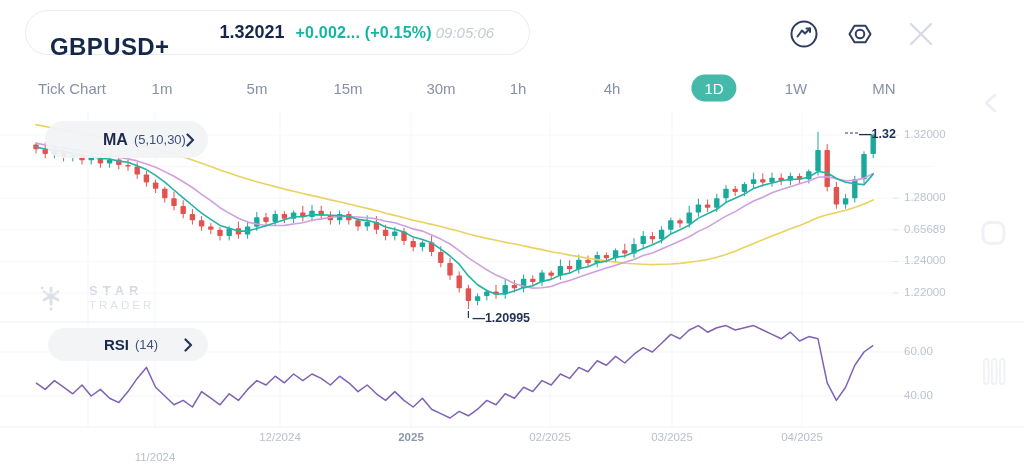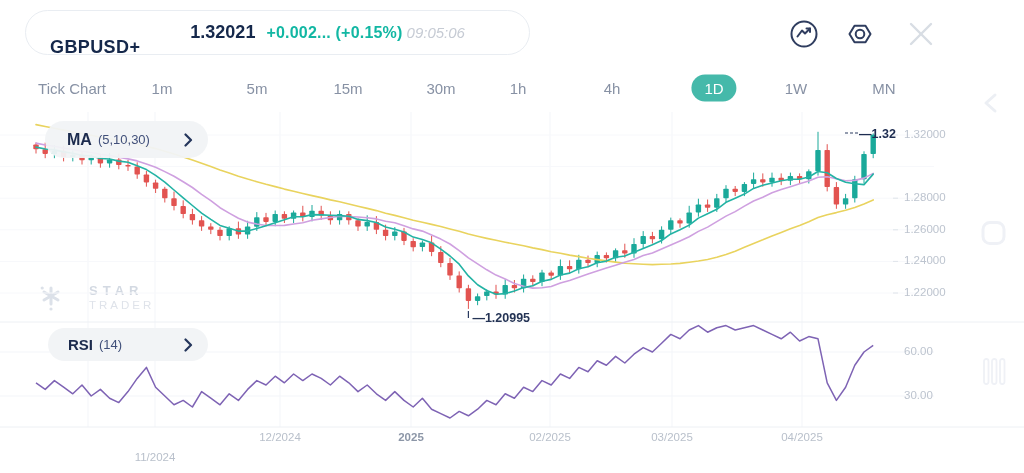--- a/index.html
+++ b/index.html
@@ -7,21 +7,21 @@
     width:1024px;height:473px;position:relative;overflow:hidden;
     background:#ffffff;font-family:"Liberation Sans",sans-serif;
     -webkit-font-smoothing:antialiased;
   }
   
   .symbol-pill{
     position:absolute;left:25px;top:10px;width:505px;height:45px;
     border:1px solid #e9edf2;border-radius:26px;box-sizing:border-box;
     display:flex;align-items:center;padding:0 24px 0 24px;background:#fff;
   }
-  .hdr-symbol{font-size:18px;font-weight:700;color:#15284b;letter-spacing:.4px;margin-top:29px;}
+  .hdr-symbol{font-size:24px;font-weight:700;color:#15284b;letter-spacing:.4px;margin-top:29px;}
   .hdr-price{font-size:18px;font-weight:700;color:#15284b;margin-left:50px;}
   .hdr-change{font-size:16px;font-weight:700;color:#12b7a3;margin-left:11px;letter-spacing:.2px;}
   .hdr-time{font-size:15px;color:#c6cbd4;margin-left:4px;font-style:italic;}
   .icon-btn{position:absolute;width:30px;height:30px;top:19px;cursor:pointer;background:none;border:none;padding:0;}
   
   .tab-row{position:absolute;left:0;top:74px;width:960px;height:28px;}
   .tab{
     position:absolute;top:50%;transform:translate(-50%,-50%);
     font-size:15px;color:#8791a4;white-space:nowrap;cursor:pointer;
   }
@@ -29,21 +29,21 @@
     background:#45b9aa;color:#ffffff;font-weight:400;
     padding:5px 13px;border-radius:16px;
   }
   
   .ind-pill{
     position:absolute;background:rgba(241,243,246,.95);border-radius:19px;
     display:flex;align-items:center;box-sizing:border-box;cursor:pointer;
   }
   #ma-pill{left:45px;top:121px;width:163px;height:37px;padding:0 15px 0 22px;}
   #rsi-pill{left:48px;top:328px;width:160px;height:33px;padding:0 15px 0 20px;}
-  .ind-name{font-weight:700;font-size:16px;color:#1c2b4d;}
+  .ind-name{font-weight:700;font-size:16px;color:#1c2b4d;margin-left:36px;}
   .ind-params{font-size:13px;color:#41507a;margin-left:6px;}
   .ind-chev{margin-left:auto;display:flex;align-items:center;}
   
   .watermark{position:absolute;left:40px;top:283px;display:flex;align-items:center;gap:27px;}
   .wm-text div:first-child{font-size:13px;font-weight:700;letter-spacing:5px;color:#d3d9e2;}
   .wm-text div:last-child{font-size:11.5px;letter-spacing:3px;color:#dfe3ea;margin-top:1px;}
   
   .chart-layer{position:absolute;left:0;top:0;width:1024px;height:473px;}
   .axis-label{position:absolute;font-size:11.5px;color:#bdc4cf;white-space:nowrap;}
   .axis-label.date{color:#b9c0cb;}
@@ -362,23 +362,23 @@
 <button class="side-btn" style="left:983px;top:358px;width:23px;height:27px;">
   <svg width="23" height="27" viewBox="0 0 23 27">
     <rect x="1" y="1" width="4.5" height="25" rx="2.2" fill="none" stroke="#eff1f6" stroke-width="1.8"></rect>
     <rect x="9" y="1" width="4.5" height="25" rx="2.2" fill="none" stroke="#eff1f6" stroke-width="1.8"></rect>
     <rect x="17" y="1" width="4.5" height="25" rx="2.2" fill="none" stroke="#eff1f6" stroke-width="1.8"></rect>
   </svg>
 </button>
 
 <span class="axis-label" style="left: 904px; top: 128px;">1.32000</span>
 <span class="axis-label" style="left: 904px; top: 191.2px;">1.28000</span>
-<span class="axis-label" style="left: 904px; top: 222.8px;">1.26000</span>
+<span class="axis-label" style="left: 904px; top: 222.8px;">0.65689</span>
 <span class="axis-label" style="left: 904px; top: 254.4px;">1.24000</span>
 <span class="axis-label" style="left: 904px; top: 286px;">1.22000</span>
 <span class="axis-label" style="left: 904px; top: 345px;">60.00</span>
-<span class="axis-label" style="left: 904px; top: 389px;">30.00</span>
+<span class="axis-label" style="left: 904px; top: 389px;">40.00</span>
 <span class="axis-label date" style="left: 155px; top: 431px; transform: translateX(-50%); margin-top: 20px;">11/2024</span>
 <span class="axis-label date" style="left: 280px; top: 431px; transform: translateX(-50%);">12/2024</span>
 <span class="axis-label date bold" style="left: 411px; top: 431px; transform: translateX(-50%);">2025</span>
 <span class="axis-label date" style="left: 550px; top: 431px; transform: translateX(-50%);">02/2025</span>
 <span class="axis-label date" style="left: 672px; top: 431px; transform: translateX(-50%);">03/2025</span>
 <span class="axis-label date" style="left: 802px; top: 431px; transform: translateX(-50%);">04/2025</span>
 
 </body></html>

